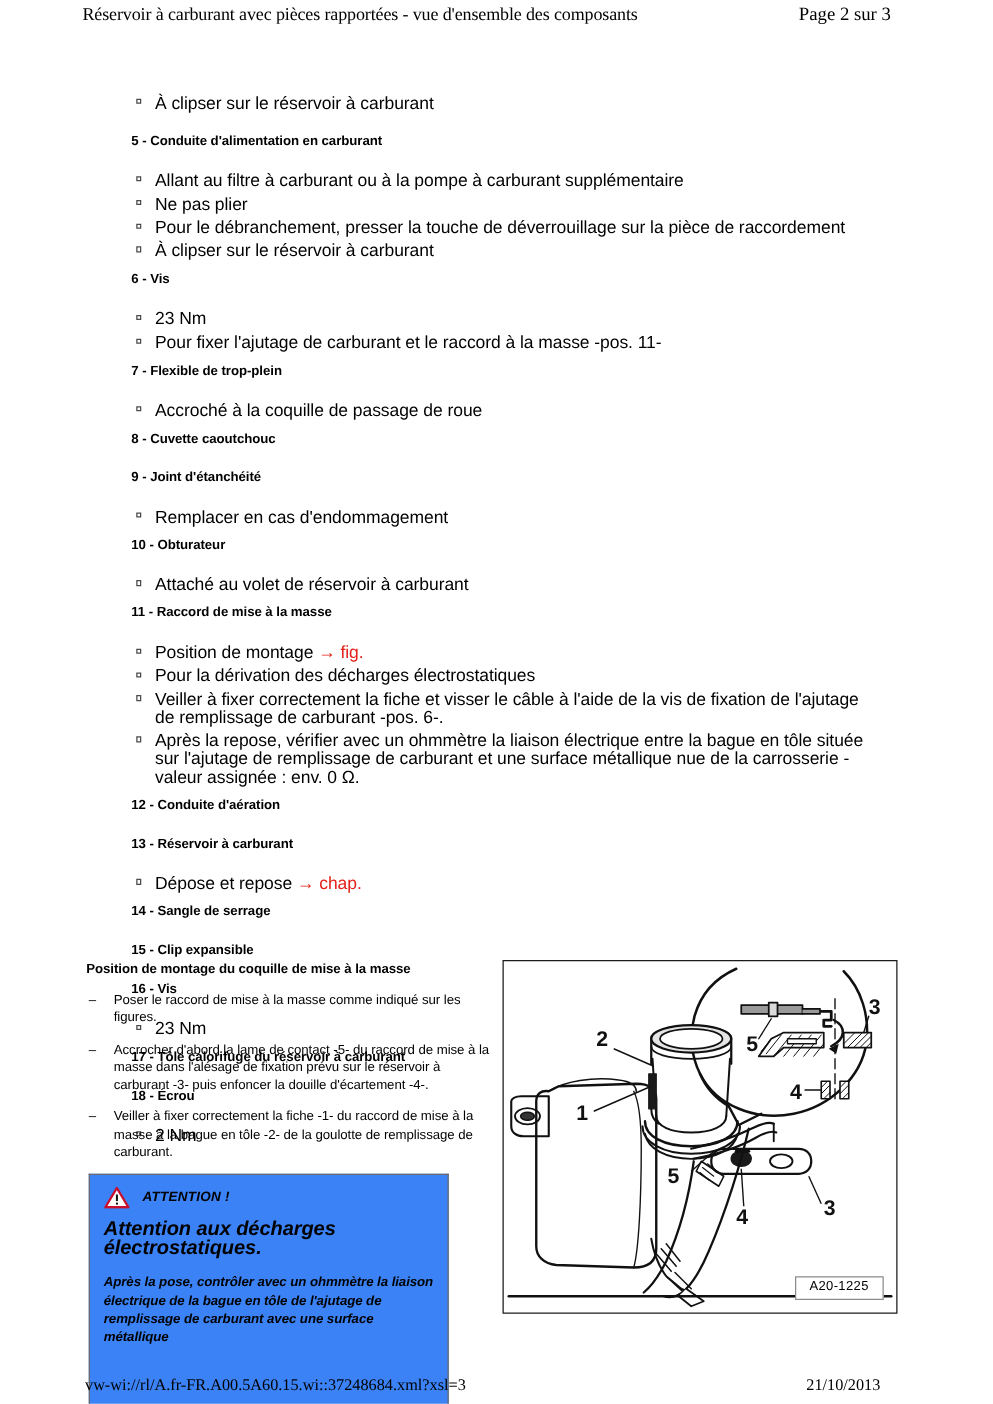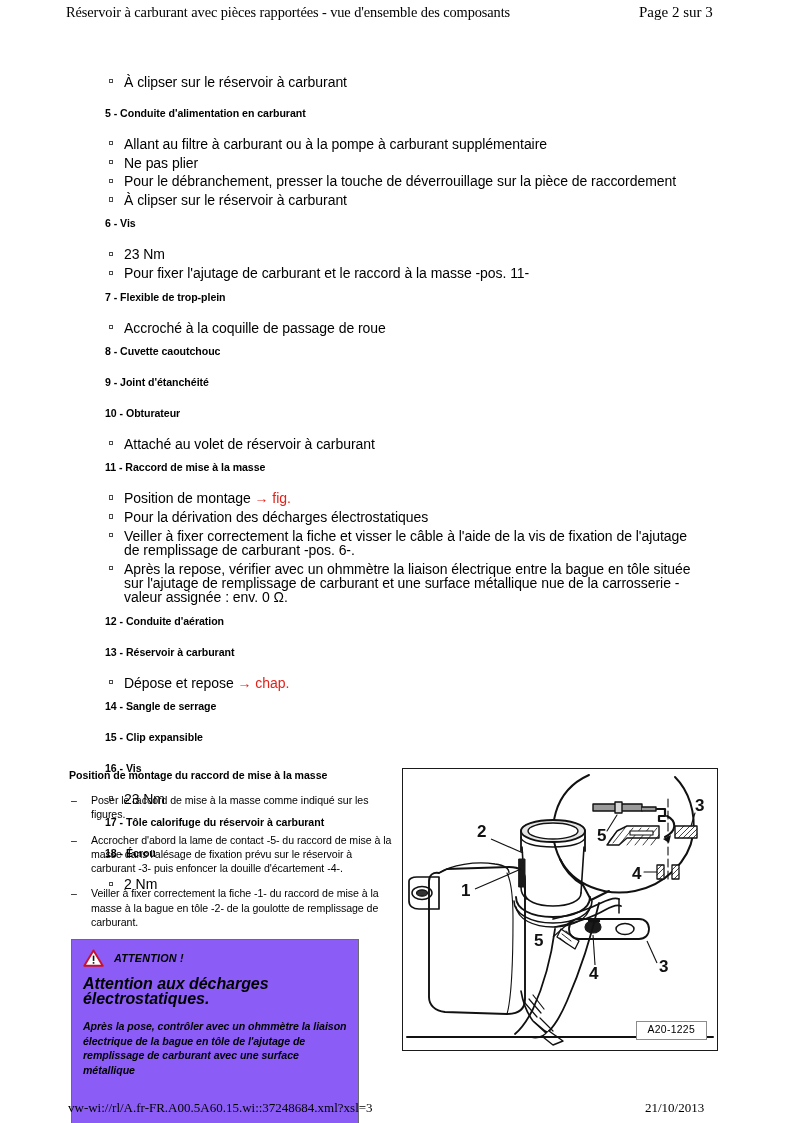--- a/index.html
+++ b/index.html
@@ -119,21 +119,21 @@
   
   .attn-box {
     position: absolute;
     left: 71px;
     top: 939px;
     width: 288px;
     height: 184px;
     box-sizing: border-box;
     border: 1px solid #6b6b6b;
     border-bottom: none;
-    background: #8b5cf6;
+    background: #3b82f6;
     padding: 8px 10px 0 11px;
     overflow: hidden;
   }
   .attn-head {
     display: flex;
     align-items: center;
     gap: 10px;
     height: 20px;
   }
   .attn-tri { width: 21px; height: 18px; display: block; flex: 0 0 auto; }
@@ -240,20 +240,21 @@
       </div>
       <div class="part-item">
         <div class="part-heading">7 - Flexible de trop-plein</div>
         <div class="bullet-row"><span class="sq"></span><span>Accroché à la coquille de passage de roue</span></div>
       </div>
       <div class="part-item">
         <div class="part-heading">8 - Cuvette caoutchouc</div>
       </div>
       <div class="part-item">
         <div class="part-heading">9 - Joint d'étanchéité</div>
+        <div class="bullet-row"><span class="sq"></span><span>Remplacer en cas d'endommagement</span></div>
       </div>
       <div class="part-item">
         <div class="part-heading">10 - Obturateur</div>
         <div class="bullet-row"><span class="sq"></span><span>Attaché au volet de réservoir à carburant</span></div>
       </div>
       <div class="part-item">
         <div class="part-heading">11 - Raccord de mise à la masse</div>
         <div class="bullet-row"><span class="sq"></span><span>Position de montage </span><span class="arrow-red">→</span><span class="link-red"> fig.</span></div>
         <div class="bullet-row"><span class="sq"></span><span>Pour la dérivation des décharges électrostatiques</span></div>
         <div class="bullet-row"><span class="sq"></span><span>Veiller à fixer correctement la fiche et visser le câble à l'aide de la vis de fixation de l'ajutage de remplissage de carburant -pos. 6-.</span></div>
@@ -280,21 +281,21 @@
         <div class="part-heading">17 - Tôle calorifuge du réservoir à carburant</div>
       </div>
       <div class="part-item">
         <div class="part-heading">18 - Écrou</div>
         <div class="bullet-row"><span class="sq"></span><span>2 Nm</span></div>
       </div>
     </div>
 </div>
 
 <div class="proc-block">
-  <div class="proc-title">Position de montage du raccord de mise à la masse</div>
+  <div class="proc-title">Position de montage du coquille de mise à la masse</div>
   <div id="steps-host">
       <div class="dash-row"><span class="dsh">–</span><span>Poser le raccord de mise à la masse comme indiqué sur les figures.</span></div>
       <div class="dash-row"><span class="dsh">–</span><span>Accrocher d'abord la lame de contact -5- du raccord de mise à la masse dans l'alésage de fixation prévu sur le réservoir à carburant -3- puis enfoncer la douille d'écartement -4-.</span></div>
       <div class="dash-row"><span class="dsh">–</span><span>Veiller à fixer correctement la fiche -1- du raccord de mise à la masse à la bague en tôle -2- de la goulotte de remplissage de carburant.</span></div>
     </div>
 </div>
 
 <div class="attn-box">
   <div class="attn-head">
     <svg class="attn-tri" viewBox="0 0 21 18">

